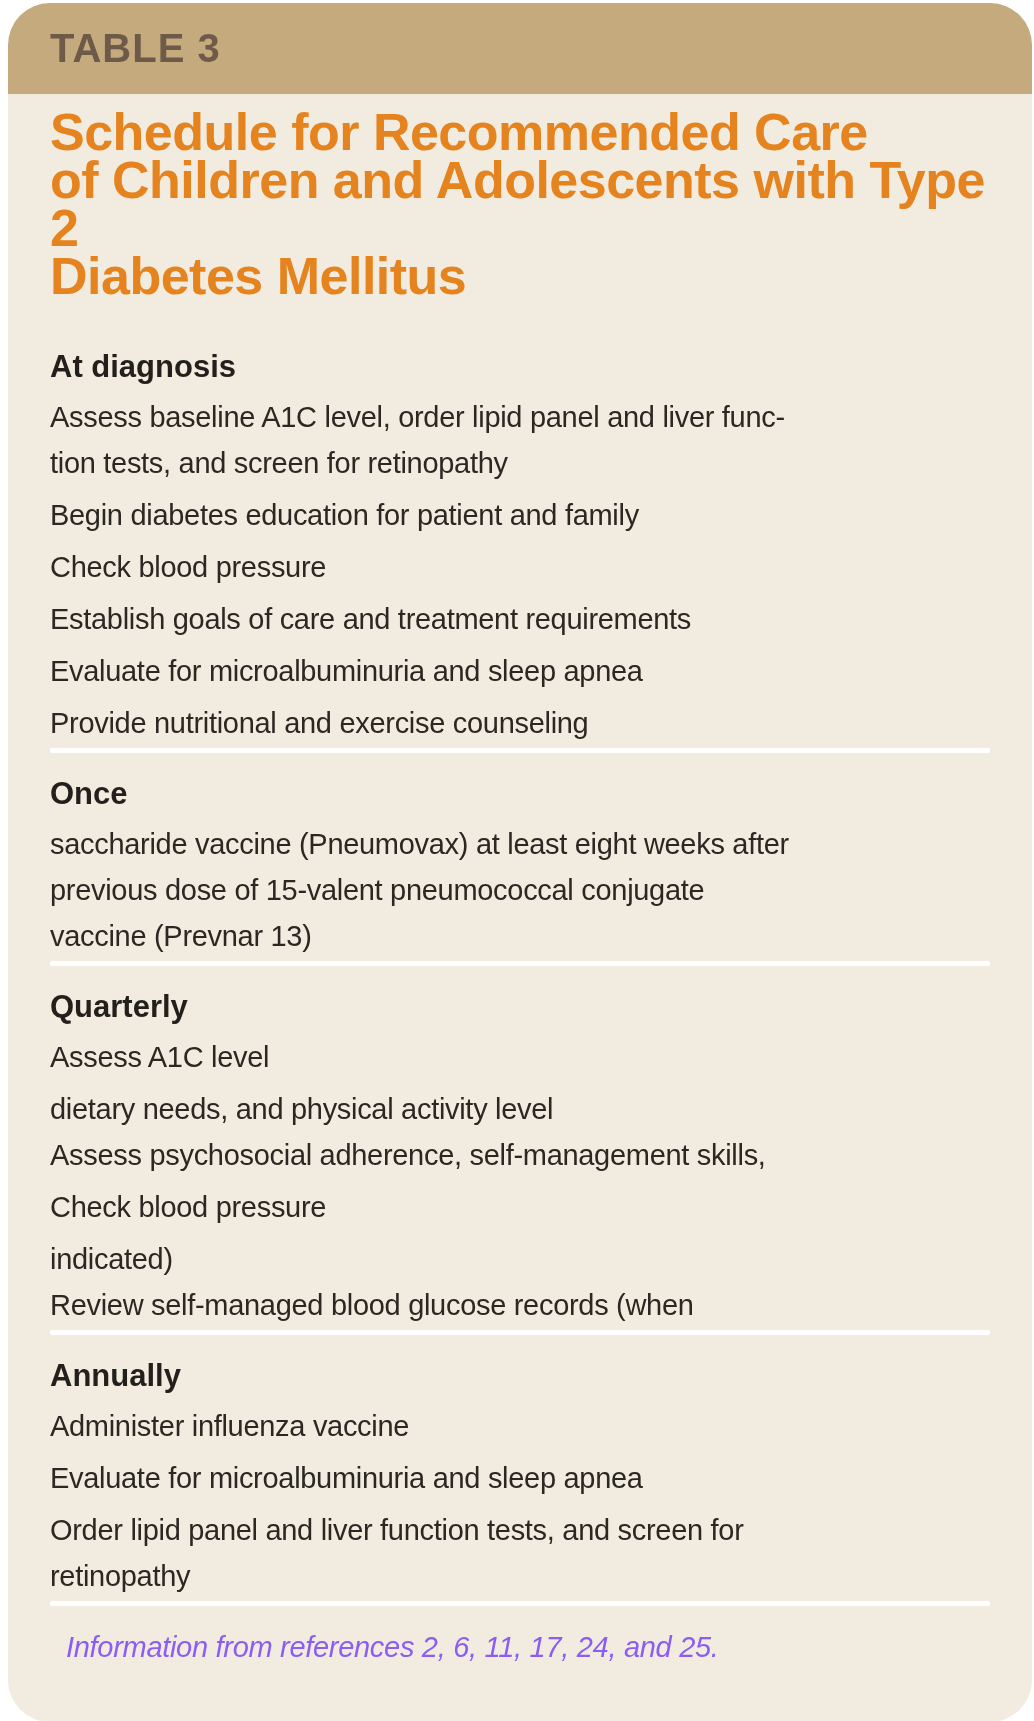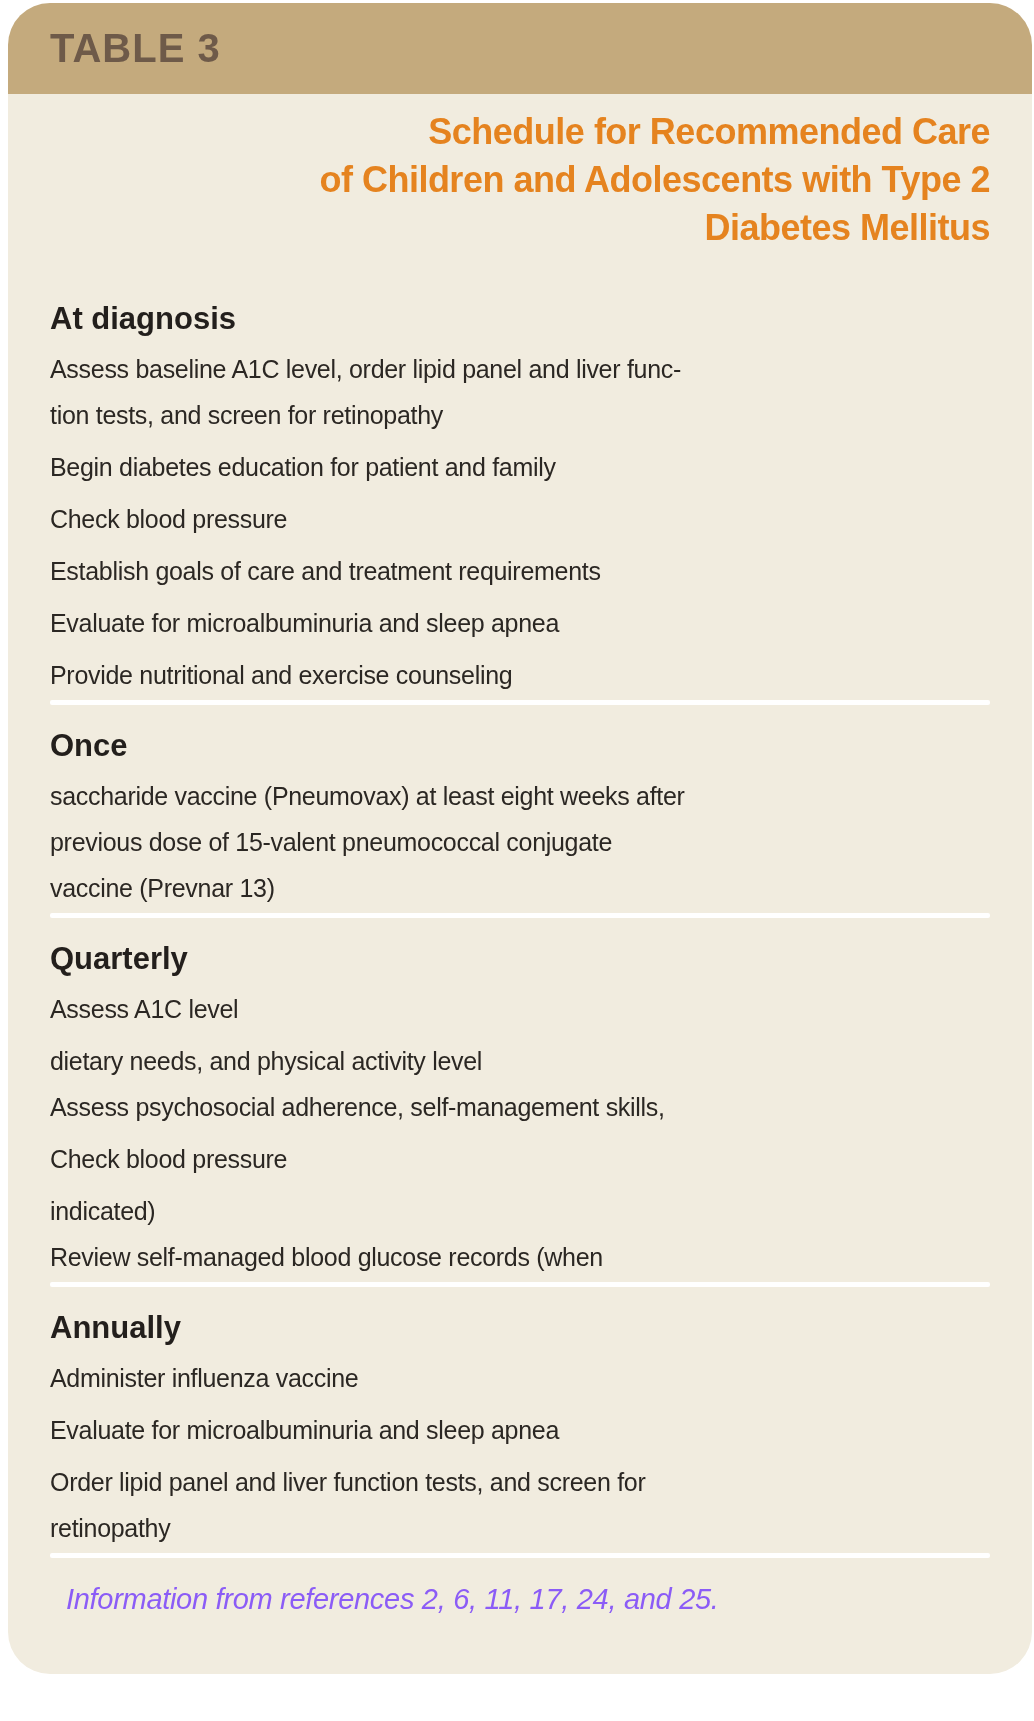--- a/index.html
+++ b/index.html
@@ -38,41 +38,40 @@
     color: #6e5a49;
   }
   .card-body {
     background: #f1ecdf;
     padding: 14px 42px 36px 42px;
     color: #2b2723;
   }
   .title {
     margin: 0 0 44px 0;
     color: #e5831f;
-    font-size: 36px;
+    font-size: 52px;
     font-weight: bold;
     letter-spacing: -0.5px;
-    text-align: right;
   }
   .title .tline {
     display: block;
     line-height: 48px;
   }
   .section { margin: 0; }
   .sec-title {
     margin: 10px 0 4px 0;
     font-size: 31px;
     font-weight: bold;
     line-height: 46px;
     color: #231f1c;
   }
   .item { margin: 0 0 6px 0; }
   .item:last-child { margin-bottom: 0; }
   .line {
-    font-size: 25px;
+    font-size: 29px;
     line-height: 46px;
     letter-spacing: -0.3px;
     color: #2b2723;
   }
   .divider {
     height: 5px;
     background: #ffffff;
     margin: 2px 0 18px 0;
     border-radius: 2px;
   }

